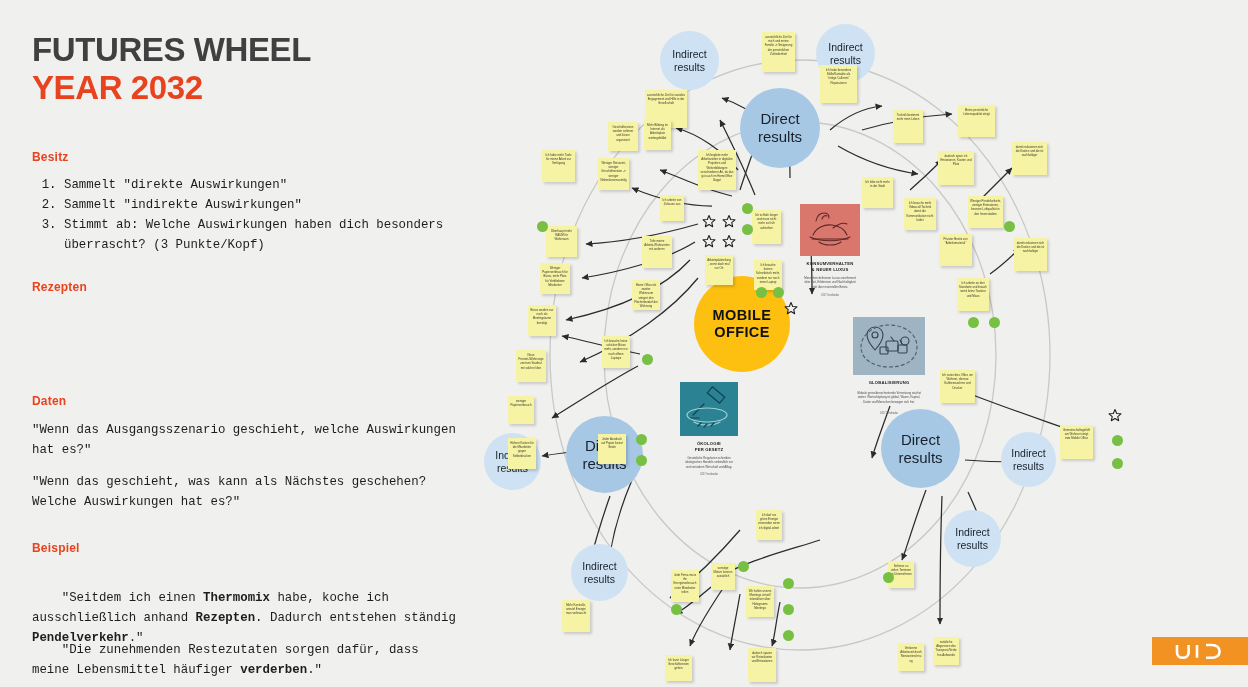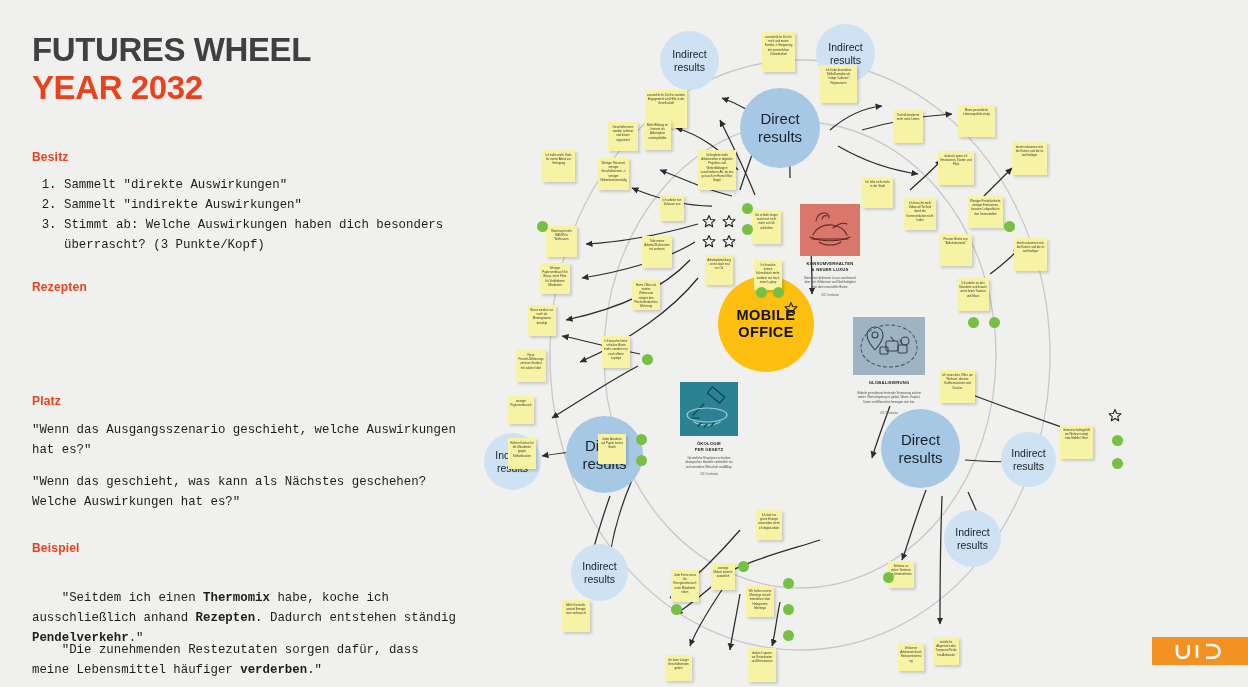--- a/index.html
+++ b/index.html
@@ -99,21 +99,21 @@
 
   <div class="sec-head" style="top:150px">Besitz</div>
   <ol class="task-list">
     <li>Sammelt "direkte Auswirkungen"</li>
     <li>Sammelt "indirekte Auswirkungen"</li>
     <li>Stimmt ab: Welche Auswirkungen haben dich besonders überrascht? (3 Punkte/Kopf)</li>
   </ol>
 
   <div class="sec-head" style="top:280px">Rezepten</div>
 
-  <div class="sec-head" style="top:394px">Platz</div>
+  <div class="sec-head" style="top:394px">Daten</div>
   <div class="body-text" style="top:420px">"Wenn das Ausgangsszenario geschieht, welche Auswirkungen hat es?"</div>
   <div class="body-text" style="top:472px">"Wenn das geschieht, was kann als Nächstes geschehen? Welche Auswirkungen hat es?"</div>
 
   <div class="sec-head" style="top:541px">Beispiel</div>
   <div class="body-text" style="top:568px">
     <span>"Seitdem ich einen </span><b>Thermomix</b><span> habe, koche ich ausschließlich anhand </span><b>Rezepten</b><span>. Dadurch entstehen ständig </span><b>Pendelverkehr</b><span>."</span>
   </div>
   <div class="body-text" style="top:620px">
     <span>"Die zunehmenden Restezutaten sorgen dafür, dass meine Lebensmittel häufiger </span><b>verderben</b><span>."</span>
   </div>
@@ -166,21 +166,21 @@
       <path d="M478,482 C490,508 496,524 500,536"></path>
       <path d="M436,480 C424,512 416,540 412,550"></path>
       <path d="M452,486 C450,540 450,590 450,614"></path>
       <path d="M290,592 C286,612 284,630 282,636"></path>
       <path d="M244,562 C222,594 206,620 200,636"></path>
       <path d="M330,530 C300,540 256,550 224,570"></path>
       <path d="M250,520 C226,548 200,572 180,588"></path>
     </g>
   </svg>
 
-  <div class="node center" style="left:228px;top:266px;width:96px;height:96px;">
+  <div class="node center" style="left:204px;top:266px;width:96px;height:96px;">
     <div>
       <div>MOBILE</div>
       <div>OFFICE</div>
     </div>
   </div>
 
   <div class="node direct" style="left:250px;top:78px;width:80px;height:80px;">
     <div>
         <div>Direct</div>
         <div>results</div>

